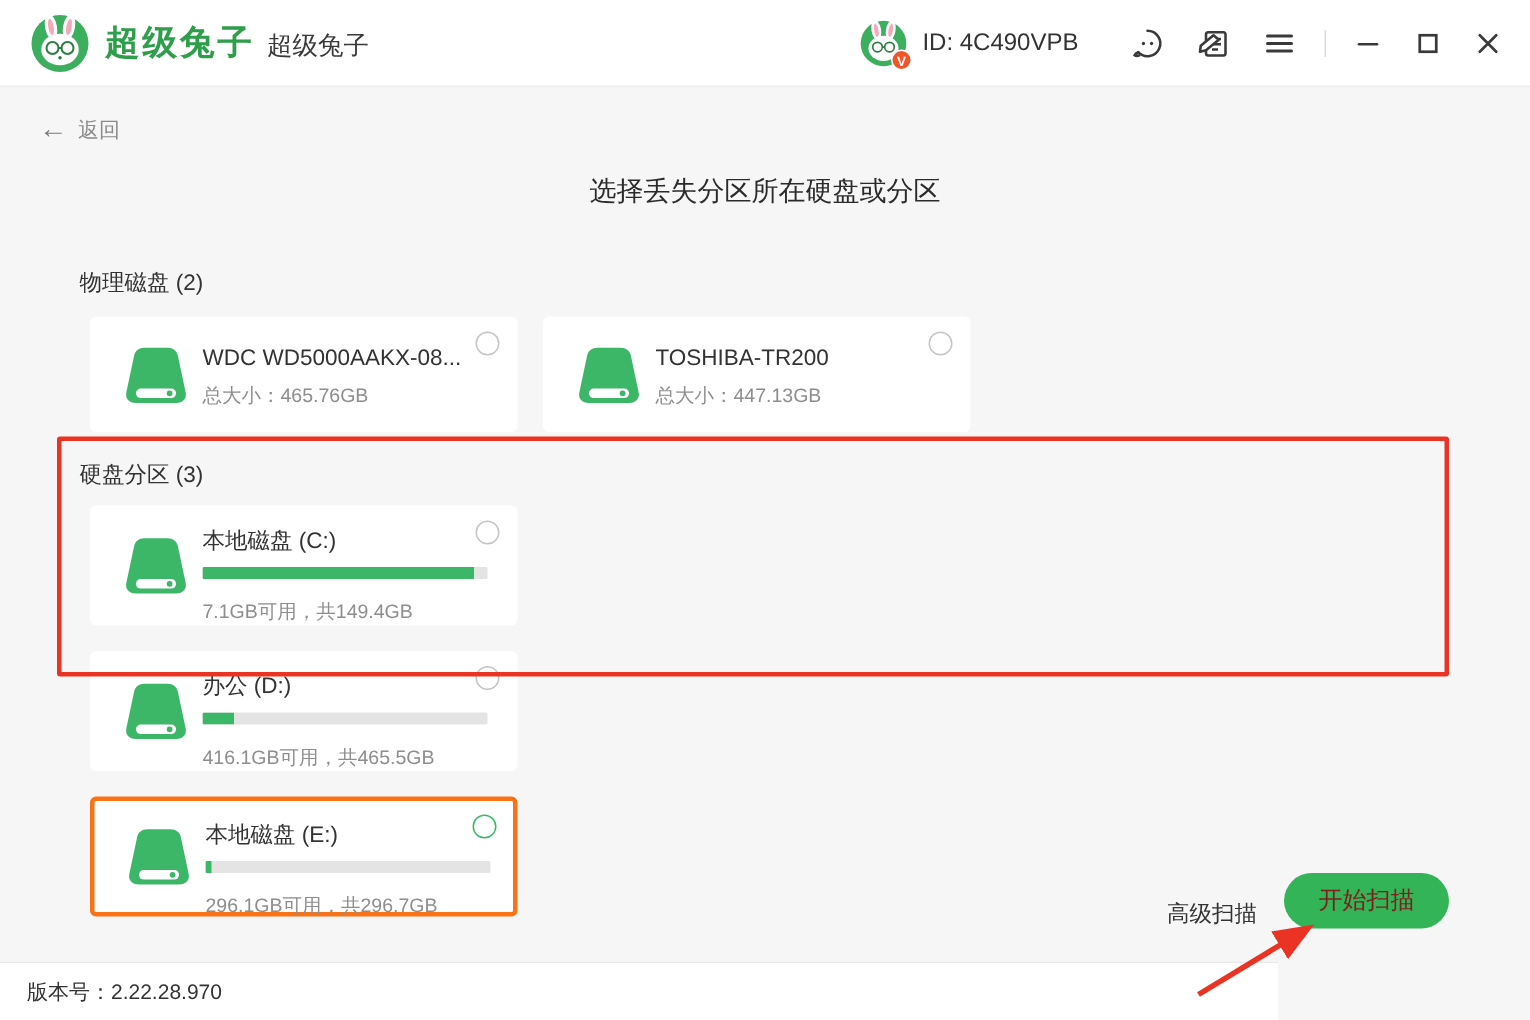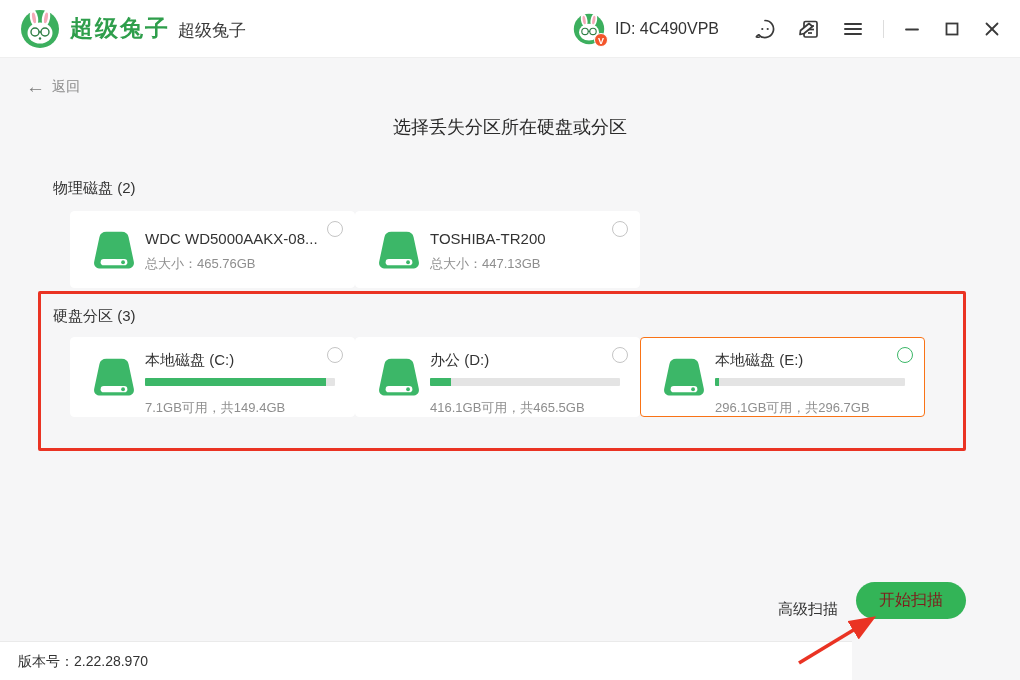--- a/index.html
+++ b/index.html
@@ -29,29 +29,29 @@
   .back-btn { position:absolute; left:26px; top:76px; color:#8A8A8A; font-size:14px;
               display:flex; align-items:center; cursor:pointer; z-index:2; }
   .back-arrow { font-size:19px; margin-right:7px; color:#7C7C7C; }
   .page-title { position:absolute; top:115px; left:0; width:1020px; text-align:center;
                 font-size:18px; color:#2B2B2B; z-index:2; }
 
   
   .section-header { position:absolute; font-size:15px; color:#333; z-index:2; }
   .disks-header { left:53px; top:179px; }
   .parts-header { left:53px; top:307px; }
-  .cards-row { position:absolute; left:70px; display:flex; z-index:2; }
+  .cards-row { position:absolute; left:60px; display:flex; gap:17px; z-index:2; }
   .disks-row { top:211px; }
-  .parts-row { top:337px; }
+  .parts-row { top:337px;flex-direction:column; }
 
   .card { width:285px; background:#FFFFFF; border-radius:4px; position:relative;
           border:1px solid #FFFFFF; cursor:pointer; }
   .disk-card { height:77px; }
   .part-card { height:80px; }
-  .card.selected { border:1px solid #f97316;padding-left:28px; }
+  .card.selected { border:3px solid #f97316;padding-left:28px; }
   .disk-icon { position:absolute; left:20px; top:50%; transform:translateY(-50%); }
   .card-info { position:absolute; left:74px; top:13px; right:32px; }
   .card-title { font-size:15px; color:#333; white-space:nowrap; overflow:hidden; }
   .card-size { font-size:13px; color:#8E8E8E; margin-top:8px; white-space:nowrap; }
   .disk-card .card-title { margin-top:5px; }
   .bar-track { margin-top:8px; width:190px; height:8px; background:#E4E4E4; border-radius:1px; overflow:hidden; }
   .bar-fill { height:8px; background:#3CB768; }
   .part-card .card-size { margin-top:13px; }
   .radio { position:absolute; top:9px; right:11px; width:16px; height:16px; border-radius:50%;
            border:1.5px solid #C5C5C5; background:transparent; }

